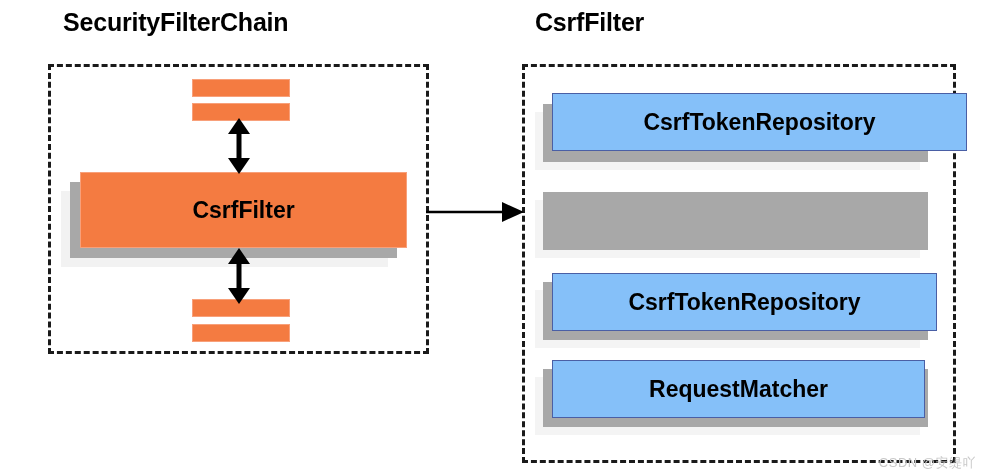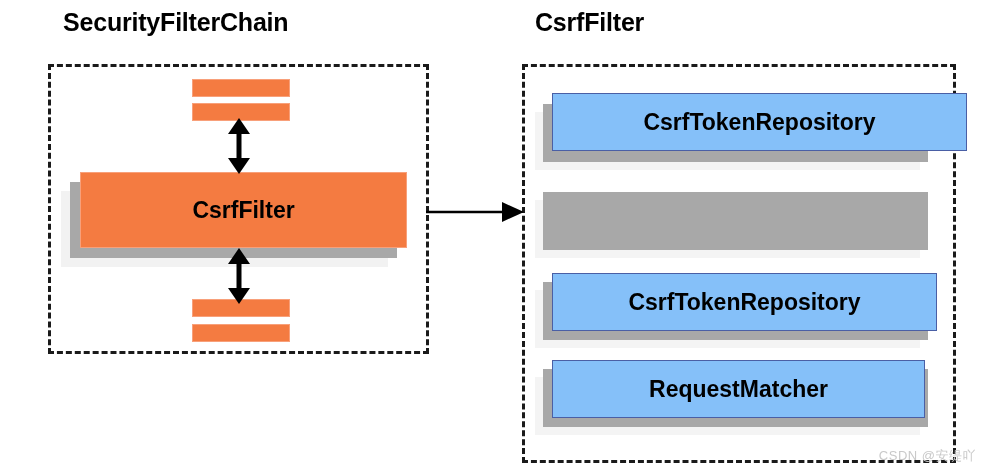--- a/index.html
+++ b/index.html
@@ -119,21 +119,21 @@
     position: absolute;
     left: 424px;
     top: 198px;
     z-index: 4;
   }
 
   
   #watermark {
     position: absolute;
     right: 8px;
-    bottom: 10px;
+    bottom: 3px;
     font-size: 13px;
     color: #c9c9c9;
     letter-spacing: 0.5px;
     white-space: nowrap;
     z-index: 6;
     text-align: right;
   }
 </style>
 </head>
 <body>

